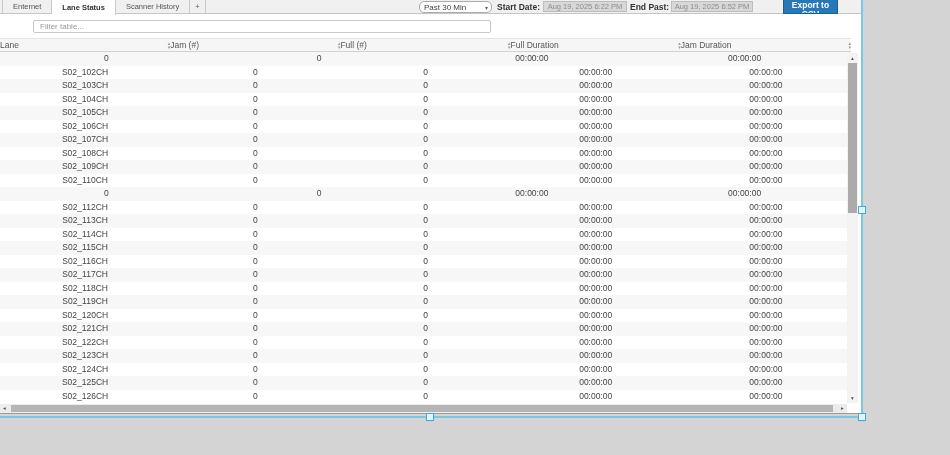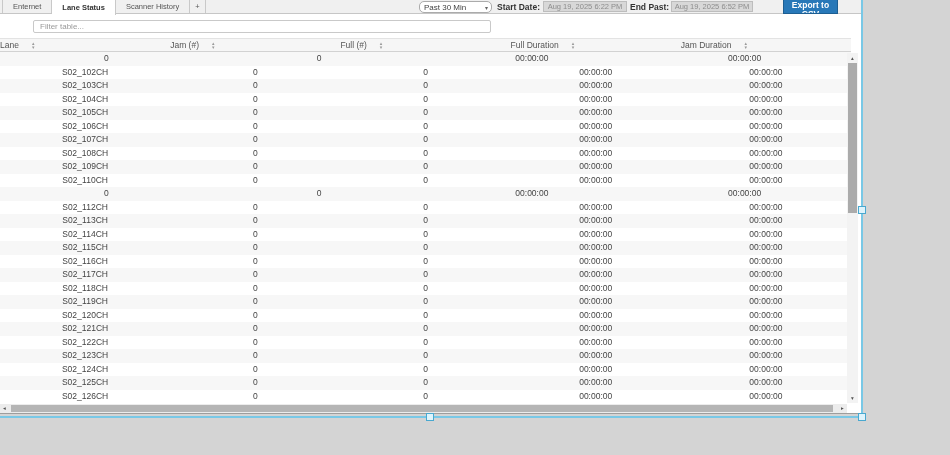--- a/index.html
+++ b/index.html
@@ -63,21 +63,21 @@
     margin-left:28px;
   }
   .filter-input::placeholder { color:#9a9a9a; }
   
   .thead {
     position:absolute; left:0; top:38px; width:851px; height:14px;
     background:#f6f6f6; border-top:1px solid #e3e3e3; border-bottom:1px solid #d2d2d2;
     display:flex; z-index:1;
   }
   .th {
-    flex:1; display:flex; align-items:center; justify-content:flex-start; gap:13px;
+    flex:1; display:flex; align-items:center; justify-content:space-between; gap:13px;
     font-size:8.5px; color:#555; white-space:nowrap; cursor:pointer;
   }
   .sort { display:flex; flex-direction:column; line-height:4px; font-size:5px; color:#9a9a9a; }
   .tbody { position:absolute; left:0; top:52px; width:851px; height:351px; overflow:hidden; }
   .tr { height:13.5px; display:flex; background:#ffffff; }
   .tr:nth-child(odd) { background:#f7f7f7; }
   .td { flex:1; text-align:center; font-size:8.5px; color:#444; line-height:13.5px; white-space:nowrap; }
   
   .vscroll { position:absolute; left:847px; top:53px; width:11px; height:350px; background:#f3f3f3; }
   .vs-btn { position:absolute; left:0; width:11px; height:10px; font-size:5.5px; color:#555; text-align:center; line-height:10px; cursor:pointer; }

